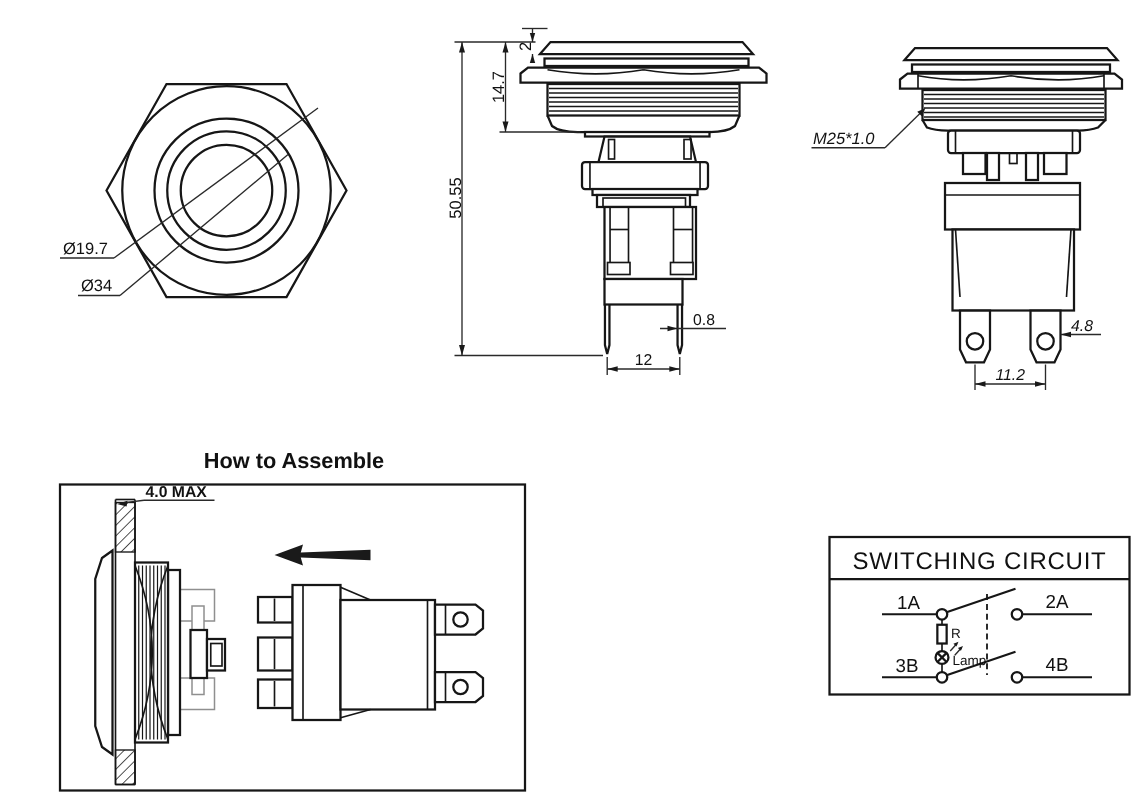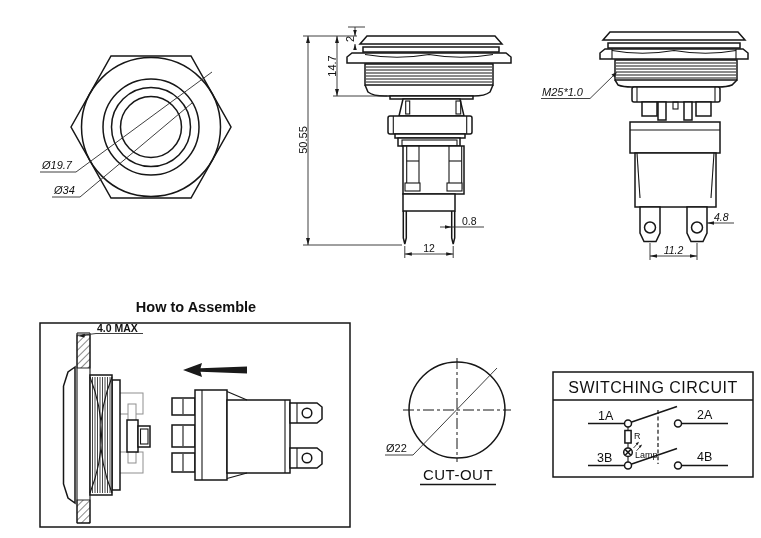--- a/index.html
+++ b/index.html
@@ -15,41 +15,41 @@
   .arr{fill:#1a1a1a;stroke:none;}
   .dtxt{font-size:11px;}
   .dtxt2{font-size:10.5px;}
   .gray{stroke:#8f8f8f;stroke-width:1;fill:#fff;}
 </style>
 </head>
 <body>
 
 <div class="page">
 
-  <div class="view" style="left:20px;top:12px;font-style:italic;">
+  <div class="view" style="left:20px;top:12px;">
     <svg width="230" height="195" viewBox="0 0 230 195">
       <g>
         <polygon class="ln" points="51,115 91,44 171,44 211,115 171,186 91,186"></polygon>
         <circle class="ln" cx="131" cy="115" r="69.5" stroke-width="1.7"></circle>
         <circle class="ln" cx="131" cy="115" r="48" stroke-width="2"></circle>
         <circle class="ln" cx="131" cy="115" r="39.5" stroke-width="4.5"></circle>
         <circle class="ln" cx="131" cy="115" r="30.5" stroke-width="1.7"></circle>
       </g>
       <g>
         <line class="dim" x1="20" y1="160" x2="56" y2="160"></line>
         <line class="dim" x1="56" y1="160" x2="192" y2="60"></line>
         <line class="dim" x1="32" y1="185" x2="60" y2="185"></line>
         <line class="dim" x1="60" y1="185" x2="172" y2="91"></line>
       </g>
       <text class="dtxt" x="22" y="157">Ø19.7</text>
       <text class="dtxt" x="34" y="182">Ø34</text>
     </svg>
   </div>
 
-  <div class="view" style="left:285px;top:12px;">
+  <div class="view" style="left:285px;top:4px;">
     <svg width="240" height="262" viewBox="0 0 240 262">
       <g>
         <path class="lnw" d="M75,32 L82,24 L210,24 L217,32 Z"></path>
         <rect class="lnw" x="78" y="35" width="136" height="5"></rect>
         <path class="lnw" d="M62,45 L67,41 L221,41 L226,45 L226,51 L62,51 Z"></path>
         <path class="thin" d="M80,42.5 Q112,48 144,42.5 M144,42.5 Q176,48 208,42.5"></path>
         <rect class="lnw" x="80" y="52" width="128" height="21"></rect>
         <g class="thin">
           <line x1="81" y1="55" x2="207" y2="55"></line>
             <line x1="81" y1="58" x2="207" y2="58"></line>
@@ -234,36 +234,22 @@
         <path class="lnw" d="M255,110 L282,110 L287,114 L287,126 L282,130 L255,130 Z"></path>
         <circle class="ln" stroke-width="1.4" cx="272" cy="120" r="4.8"></circle>
         <line class="thin" x1="262" y1="110" x2="262" y2="130"></line>
         <path class="lnw" d="M255,155 L282,155 L287,159 L287,171 L282,175 L255,175 Z"></path>
         <circle class="ln" stroke-width="1.4" cx="272" cy="165" r="4.8"></circle>
         <line class="thin" x1="262" y1="155" x2="262" y2="175"></line>
       </g>
     </svg>
   </div>
 
-  <div class="view" style="left:382px;top:352px;">
-    <svg width="155" height="140" viewBox="0 0 155 140">
-      <circle class="ln" stroke-width="1.7" cx="75" cy="58" r="48"></circle>
-      <g stroke="#161616" stroke-width="1" stroke-dasharray="11,3,3,3">
-        <line x1="21" y1="58" x2="129" y2="58"></line>
-        <line x1="75" y1="6" x2="75" y2="110"></line>
-      </g>
-      <line class="dim" x1="31" y1="103" x2="115" y2="16"></line>
-      <line class="dim" x1="3" y1="103" x2="31" y2="103"></line>
-      <text class="dtxt" x="4" y="100">Ø22</text>
-      <text x="76" y="128" text-anchor="middle" font-size="15" letter-spacing="0.5">CUT-OUT</text>
-      <line class="ln" x1="38" y1="132.5" x2="114" y2="132.5"></line>
-    </svg>
-  </div>
-
-  <div class="view" style="left:550px;top:370px;">
+
+  <div class="view" style="left:550px;top:356px;">
     <svg width="211" height="112" viewBox="0 0 211 112">
       <rect class="ln" stroke-width="1.8" x="3" y="2" width="200" height="105"></rect>
       <line class="ln" stroke-width="1.8" x1="3" y1="30" x2="203" y2="30"></line>
       <text x="103" y="23" text-anchor="middle" font-size="16" letter-spacing="0.5">SWITCHING CIRCUIT</text>
       <g stroke="#161616" stroke-width="1.3">
         <line x1="38" y1="53.5" x2="74.5" y2="53.5"></line>
         <line x1="131.5" y1="53.5" x2="178" y2="53.5"></line>
         <line x1="38" y1="95.5" x2="74.5" y2="95.5"></line>
         <line x1="131.5" y1="95.5" x2="178" y2="95.5"></line>
         <line x1="81" y1="52.2" x2="127" y2="36.5" stroke-width="1.5"></line>

